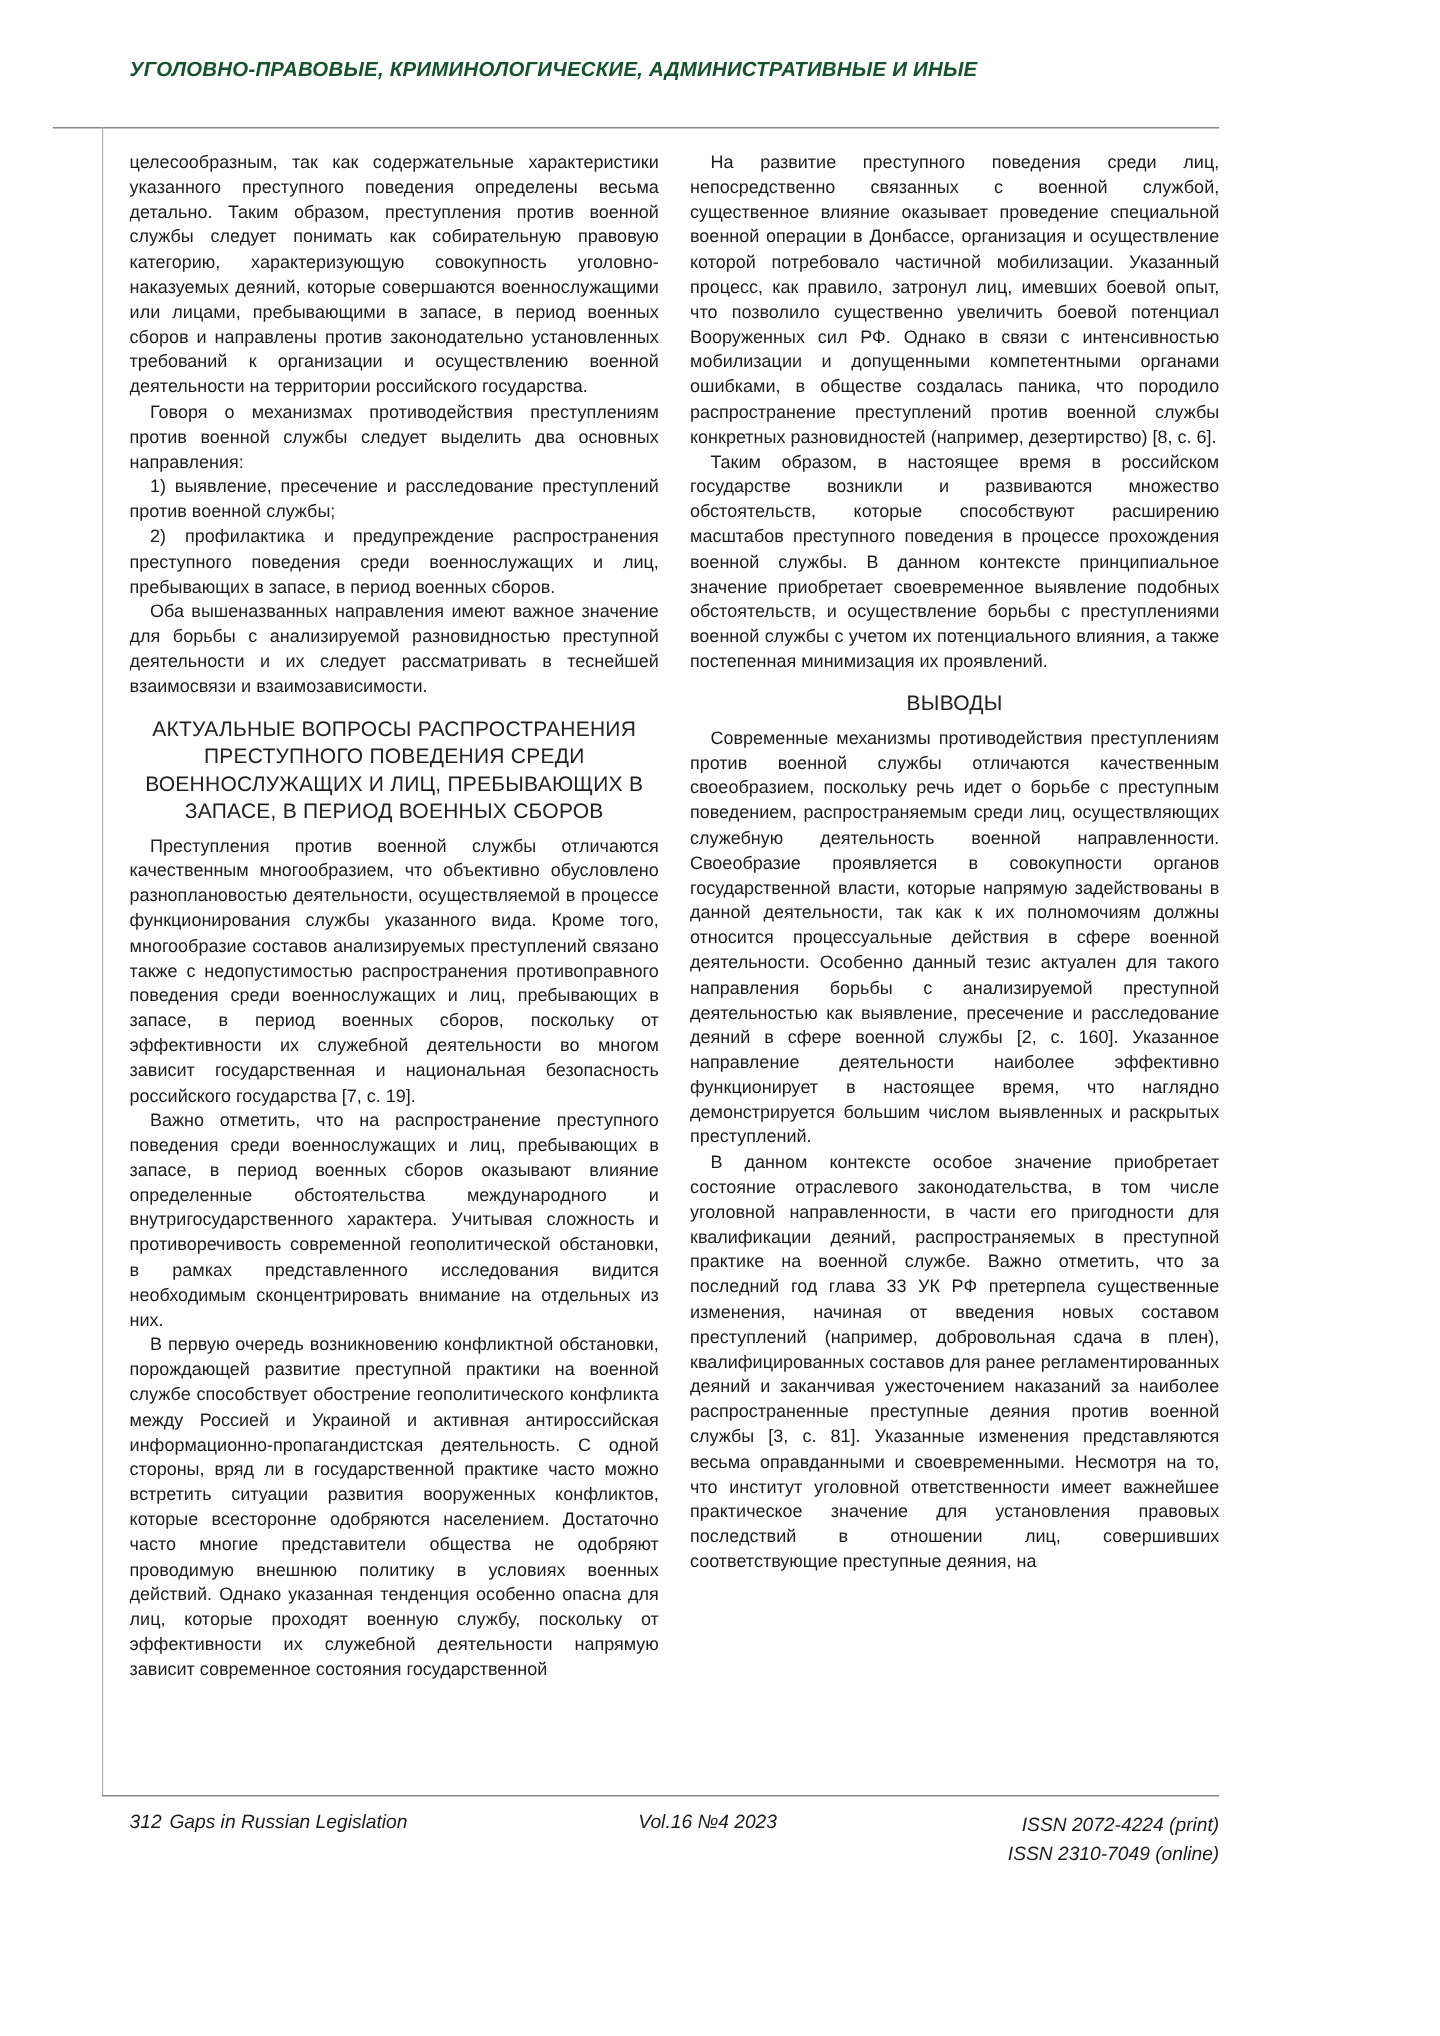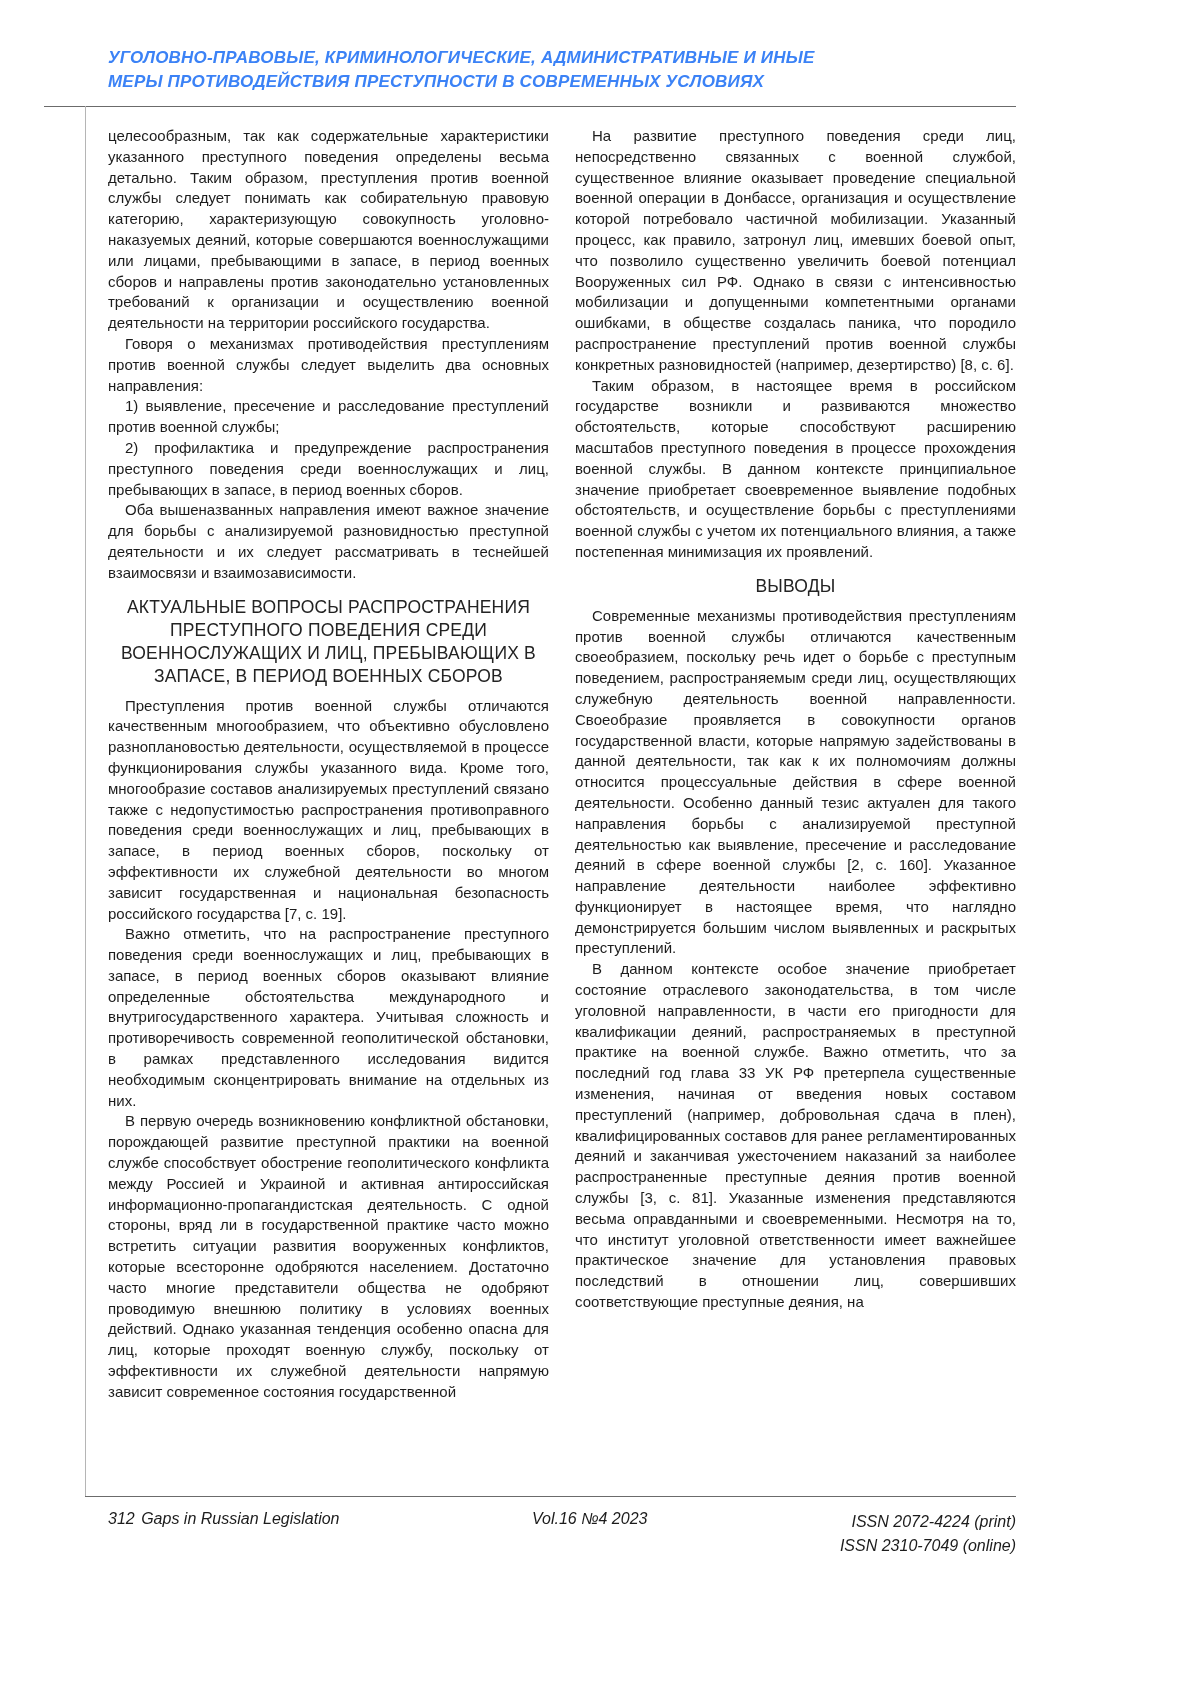--- a/index.html
+++ b/index.html
@@ -14,21 +14,21 @@
   }
   .running-head {
     position: absolute;
     left: 108px;
     top: 46px;
     width: 905px;
     font-style: italic;
     font-weight: bold;
     font-size: 17px;
     line-height: 24px;
-    color: #3b82f6;
+    color: #14532d;
     letter-spacing: 0.2px;
   }
   .header-rule {
     position: absolute;
     left: 44px;
     top: 106px;
     width: 972px;
     height: 1px;
     background: #6b6b6b;
   }
@@ -102,21 +102,20 @@
   }
   .footer-center { text-align: right; }
 </style>
 </head>
 <body>
 
 <div class="page">
 
   <div class="running-head">
     <div>УГОЛОВНО-ПРАВОВЫЕ, КРИМИНОЛОГИЧЕСКИЕ, АДМИНИСТРАТИВНЫЕ И ИНЫЕ</div>
-    <div>МЕРЫ ПРОТИВОДЕЙСТВИЯ ПРЕСТУПНОСТИ В СОВРЕМЕННЫХ УСЛОВИЯХ</div>
   </div>
 
   <div class="header-rule"></div>
   <div class="left-rule"></div>
 
   <div class="columns">
     <div class="col">
       <p class="para noindent">целесообразным, так как содержательные характеристики указанного преступного поведения определены весьма детально. Таким образом, преступления против военной службы следует понимать как собирательную правовую категорию, характеризующую совокупность уголовно-наказуемых деяний, которые совершаются военнослужащими или лицами, пребывающими в запасе, в период военных сборов и направлены против законодательно установленных требований к организации и осуществлению военной деятельности на территории российского государства.</p>
       <p class="para">Говоря о механизмах противодействия преступлениям против военной службы следует выделить два основных направления:</p>
       <p class="para">1) выявление, пресечение и расследование преступлений против военной службы;</p>

